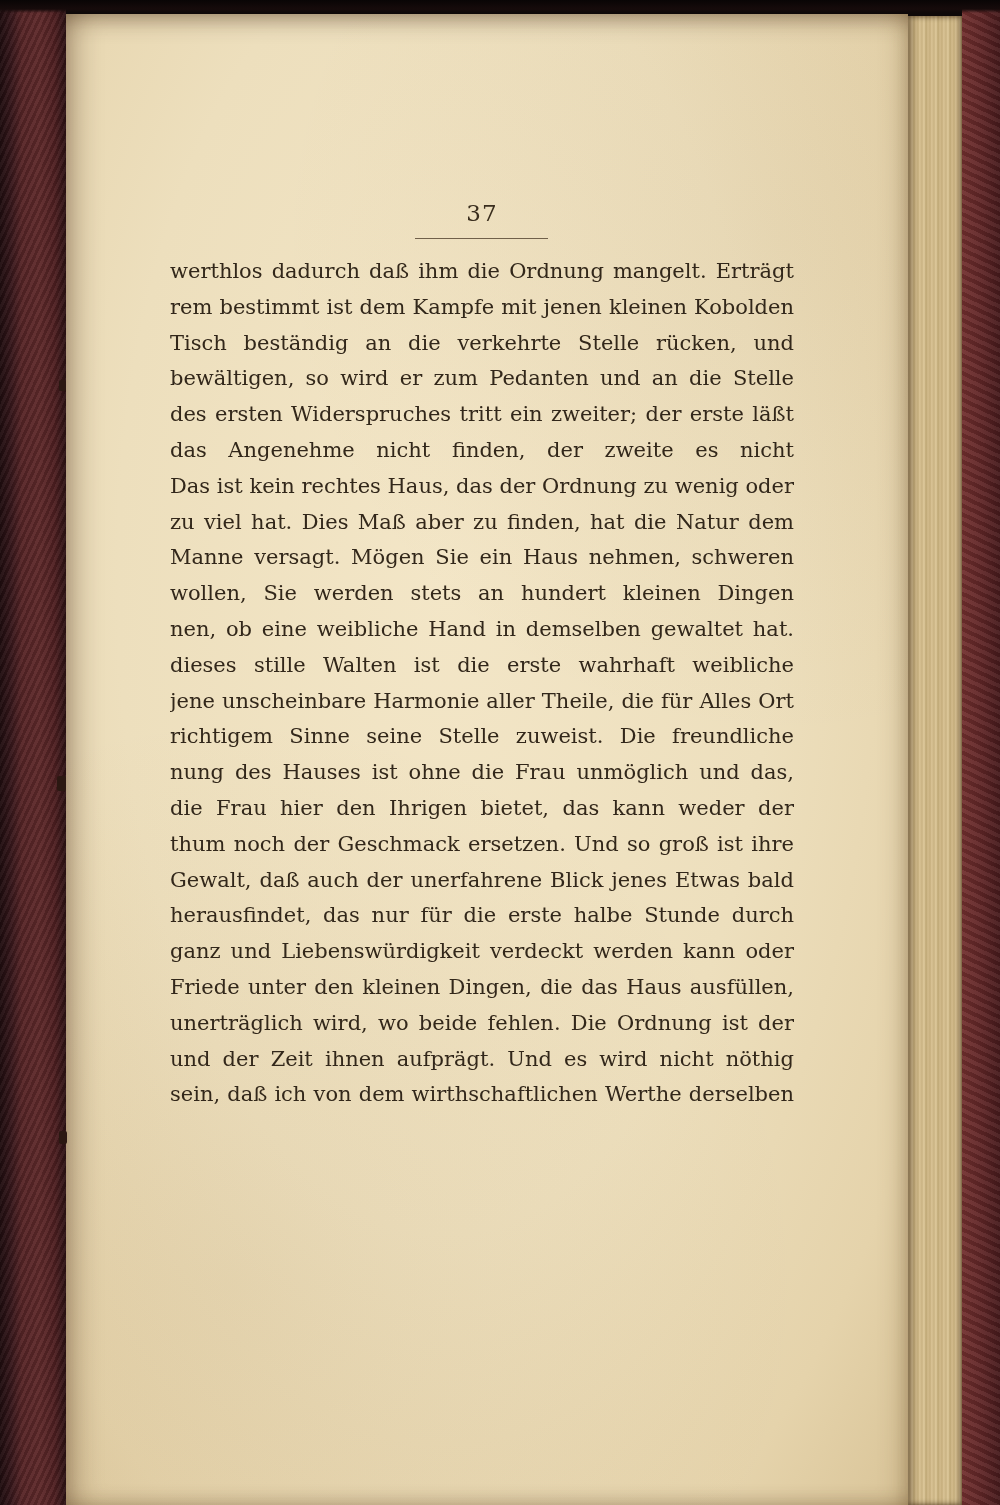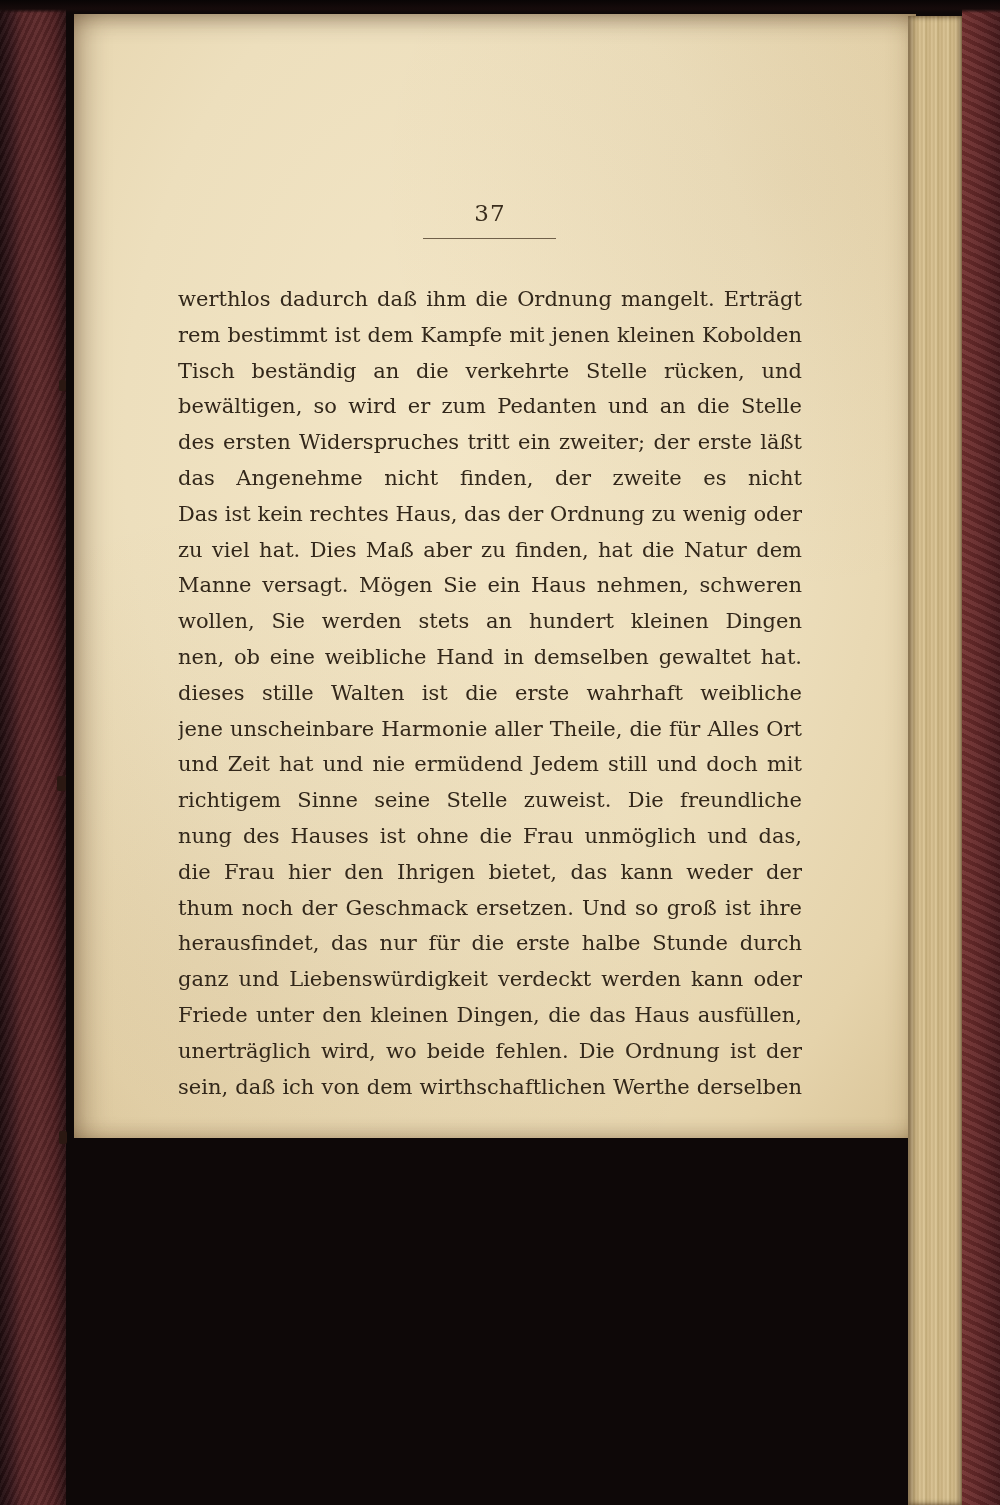--- a/index.html
+++ b/index.html
@@ -16,28 +16,27 @@
   }
   
   .cover-left {
     position: absolute; left: 0; top: 0; width: 66px; height: 100%;
     background:
       repeating-linear-gradient(115deg, rgba(0,0,0,0.12) 0 3px, rgba(255,255,255,0.04) 3px 6px),
       linear-gradient(90deg, #1f0d0f 0px, #34161a 10px, #572527 22px, #5f2a2b 40px, #502022 54px, #2c1214 66px);
   }
   
   .page {
-    position: absolute; left: 66px; top: 14px; width: 842px; height: 1124px;
+    position: absolute; left: 66px; top: 14px; width: 842px; height: 1491px;
     background: radial-gradient(ellipse at 45% 38%, #f3e6c7 0%, #eddfbd 50%, #e5d3ab 82%, #d9c498 100%);
     box-shadow:
       inset 20px 0 30px -14px rgba(60,30,10,0.40),
       inset -16px 0 24px -12px rgba(95,65,25,0.35),
       inset 0 18px 26px -16px rgba(60,30,10,0.45),
       inset 0 -14px 22px -16px rgba(80,50,20,0.25);
-    margin-left: 8px;
   }
   
   .fore-edge {
     position: absolute; left: 908px; top: 16px; width: 54px; height: 1489px;
     background:
       repeating-linear-gradient(90deg,
         #d7c193 0px, #c9b282 2px, #e0cb9e 4px, #bda674 6px,
         #d3bc8d 8px, #c5ad7c 10px, #ddc79a 12px);
     box-shadow: inset 4px 0 6px rgba(40,20,5,0.45), inset -3px 0 5px rgba(40,20,5,0.45);
   }
@@ -64,21 +63,21 @@
     position: absolute; top: 186px; left: 346px; width: 140px;
     text-align: center; font-size: 23px; color: #3a2e1e; letter-spacing: 1px;
   }
   .folio-rule {
     position: absolute; top: 224px; left: 349px; width: 133px; height: 1px;
     background: #70604a;
   }
 
   
   .text {
-    position: absolute; left: 104px; top: 268px; width: 624px;
+    position: absolute; left: 104px; top: 240px; width: 624px;
     color: #32271a;
     font-size: 21px;
   }
   .line {
     height: 35.8px; line-height: 35.8px;
     overflow: hidden;
     text-align: justify;
     white-space: normal;
   }
   
@@ -112,29 +111,30 @@
       <div class="line">bewältigen, so wird er zum Pedanten und an die Stelle</div>
       <div class="line">des ersten Widerspruches tritt ein zweiter; der erste läßt uns</div>
       <div class="line">das Angenehme nicht finden, der zweite es nicht genießen.</div>
       <div class="line">Das ist kein rechtes Haus, das der Ordnung zu wenig oder</div>
       <div class="line">zu viel hat. Dies Maß aber zu finden, hat die Natur dem</div>
       <div class="line">Manne versagt. Mögen Sie ein Haus nehmen, schweren Sie</div>
       <div class="line">wollen, Sie werden stets an hundert kleinen Dingen erken=</div>
       <div class="line">nen, ob eine weibliche Hand in demselben gewaltet hat. Und</div>
       <div class="line">dieses stille Walten ist die erste wahrhaft weibliche Aufgabe,</div>
       <div class="line">jene unscheinbare Harmonie aller Theile, die für Alles Ort</div>
-      <div class="line">und Zeit hat und nie ermüdend Jedem still und doch mit</div>
       <div class="line">richtigem Sinne seine Stelle zuweist. Die freundliche Ord=</div>
       <div class="line">nung des Hauses ist ohne die Frau unmöglich und das, was</div>
       <div class="line">die Frau hier den Ihrigen bietet, das kann weder der Reich=</div>
       <div class="line">thum noch der Geschmack ersetzen. Und so groß ist ihre</div>
+      <div class="line">Gewalt, daß auch der unerfahrene Blick jenes Etwas bald</div>
       <div class="line">herausfindet, das nur für die erste halbe Stunde durch Ele=</div>
       <div class="line">ganz und Liebenswürdigkeit verdeckt werden kann oder aber</div>
       <div class="line">Friede unter den kleinen Dingen, die das Haus ausfüllen,</div>
       <div class="line">unerträglich wird, wo beide fehlen. Die Ordnung ist der</div>
+      <div class="line">und der Zeit ihnen aufprägt. Und es wird nicht nöthig</div>
       <div class="line">sein, daß ich von dem wirthschaftlichen Werthe derselben rede,</div>
     </div>
   </div>
 
   <div class="mark m1"></div>
   <div class="mark m2"></div>
   <div class="mark m3"></div>
 
   <div class="fore-edge"></div>
   <div class="cover-right"></div>

